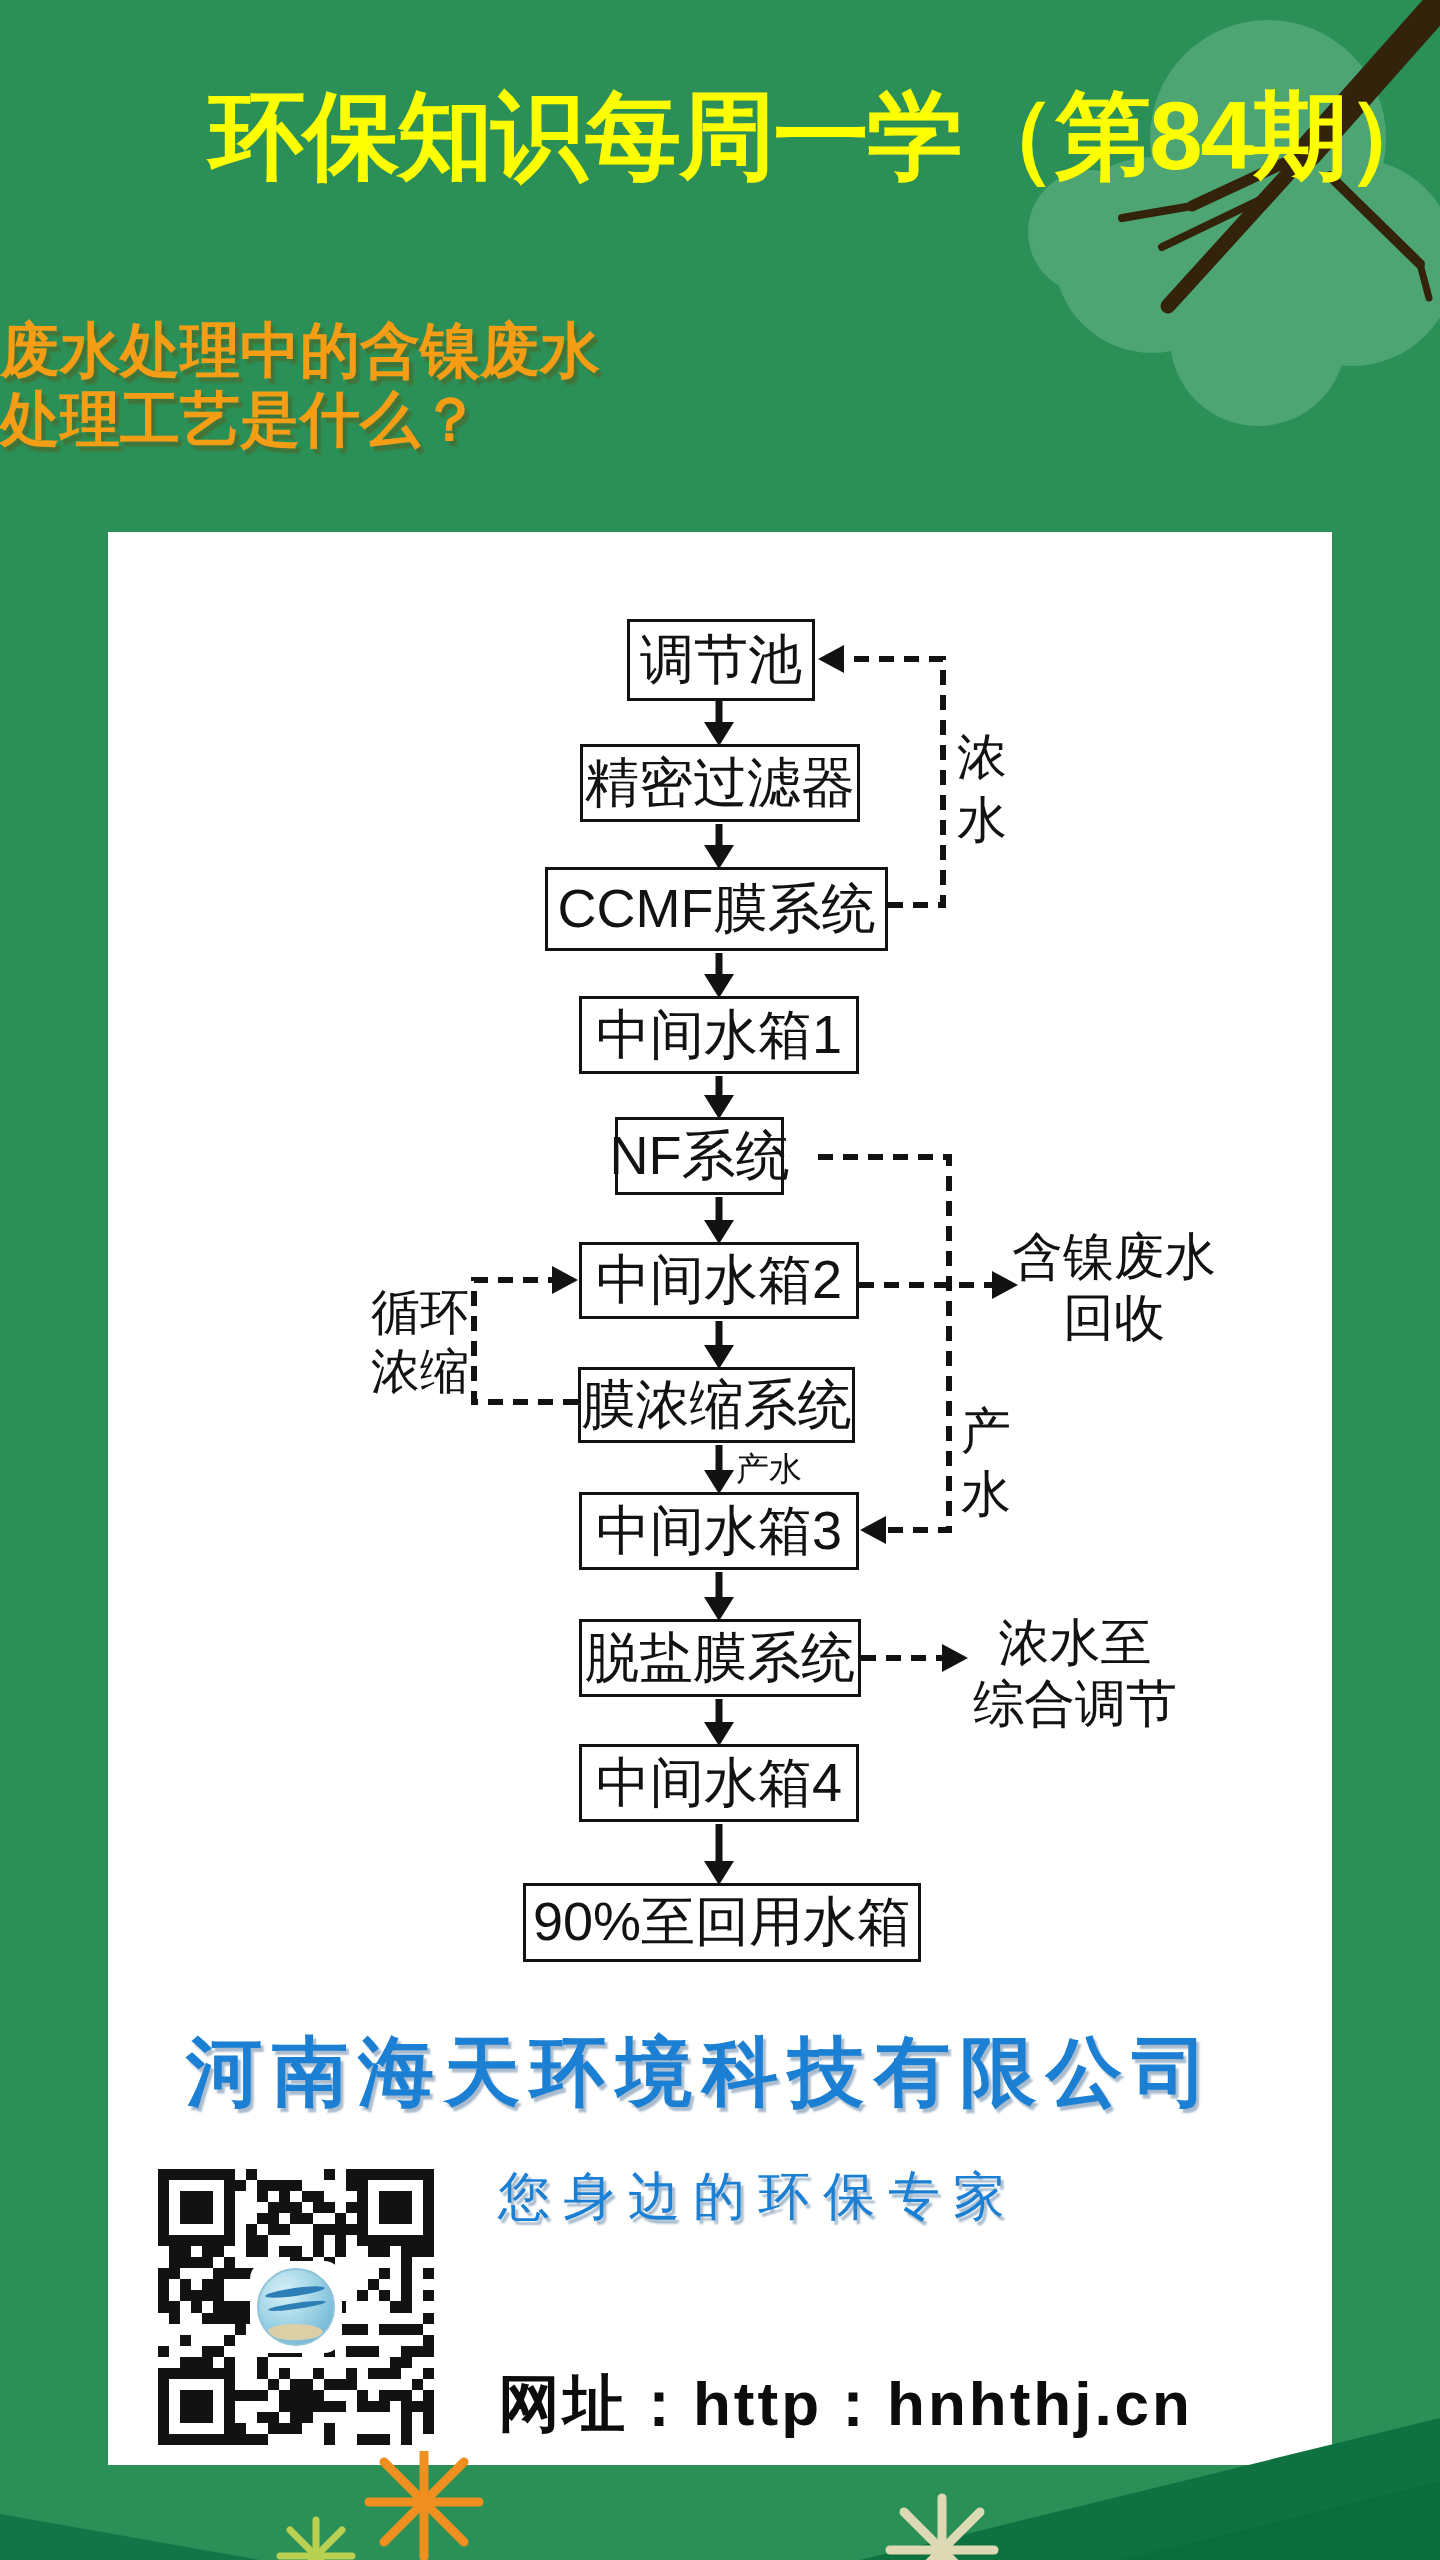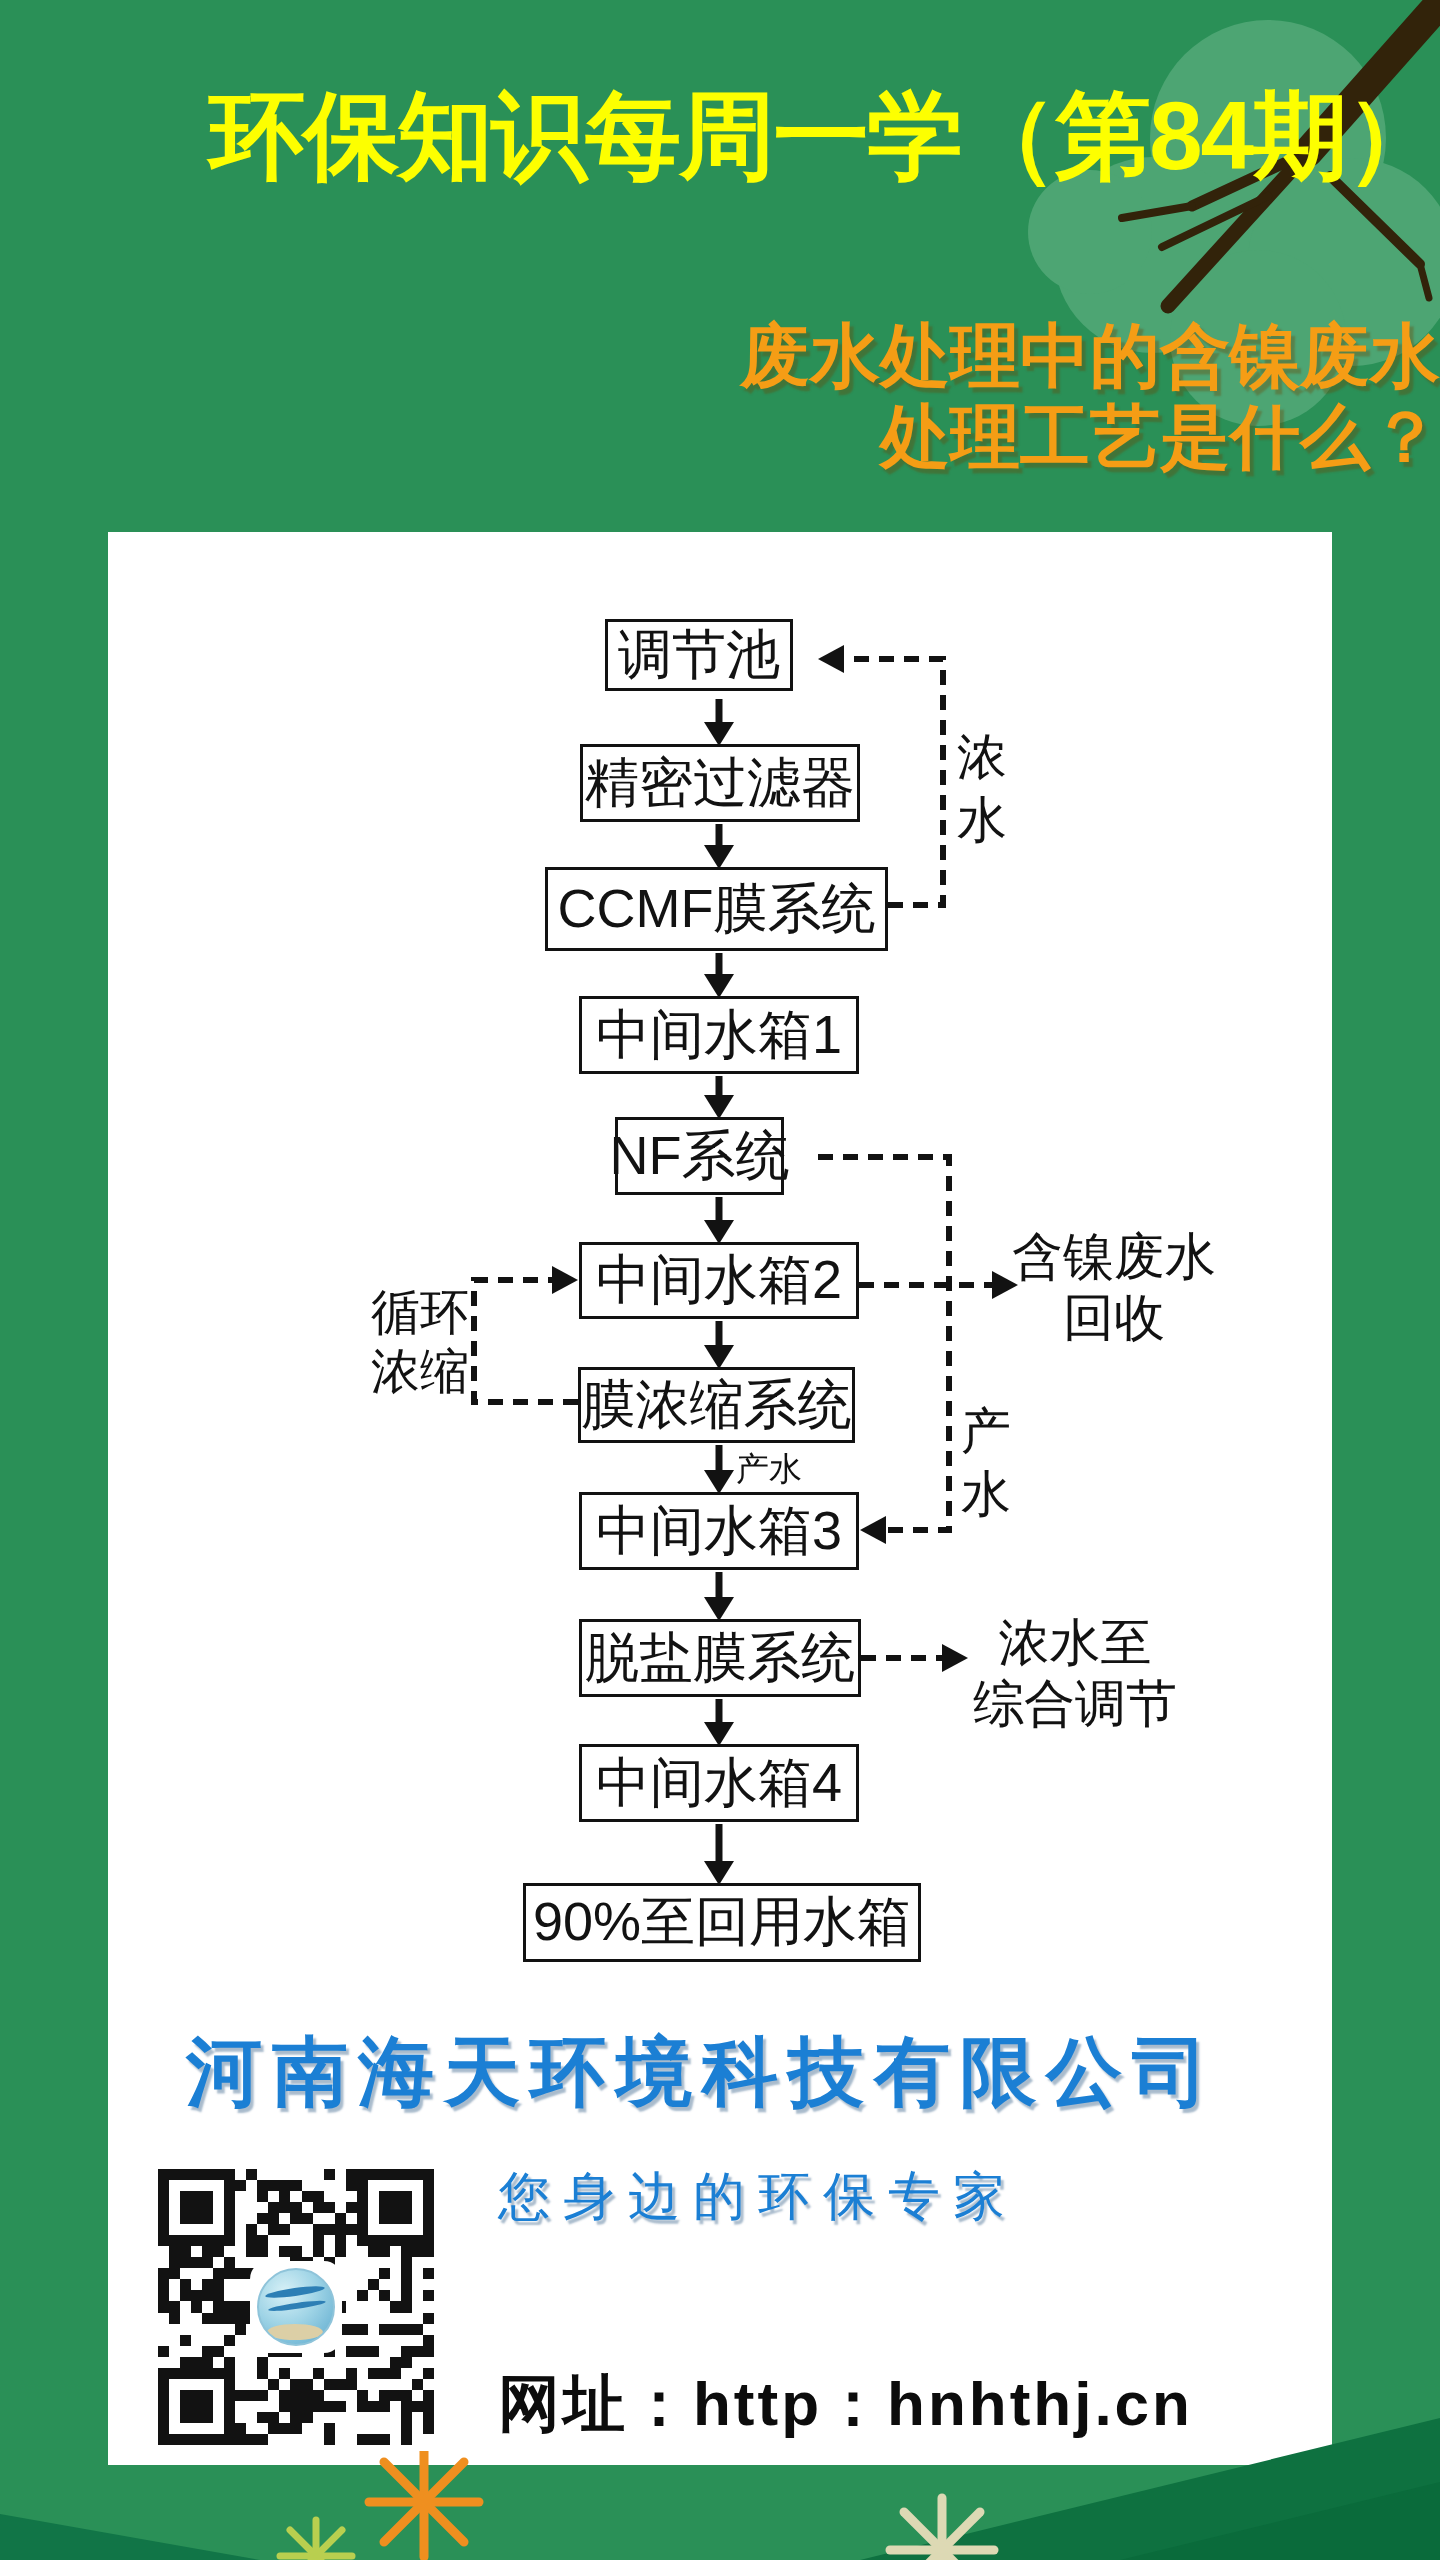--- a/index.html
+++ b/index.html
@@ -5,22 +5,22 @@
   html,body{margin:0;padding:0;}
   body{width:1440px;height:2560px;overflow:hidden;
        font-family:"Liberation Sans","DejaVu Sans",sans-serif;}
   .page{position:relative;width:1440px;height:2560px;background:var(--bg-green,#2a9057);overflow:hidden;}
   svg.layer{position:absolute;left:0;top:0;width:1440px;height:2560px;pointer-events:none;}
 
   
   .main-title{position:absolute;left:0;top:84px;width:1440px;text-align:right;
     font-size:96px;font-weight:800;letter-spacing:-2px;color:var(--title-yellow,#fdff00);
     white-space:nowrap;line-height:1.08;}
-  .subtitle{position:absolute;left:0;top:316px;width:1440px;text-align:right;
-    font-size:70px;font-weight:800;color:var(--subtitle-orange,#f59d15);line-height:1.15;
+  .subtitle{position:absolute;left:0;top:316px;width:1440px;text-align:left;
+    font-size:60px;font-weight:800;color:var(--subtitle-orange,#f59d15);line-height:1.15;
     text-shadow:4px 5px 2px rgba(110,65,0,.35);}
 
   
   .panel{position:absolute;left:108px;top:532px;width:1224px;height:1933px;background:var(--panel-white,#ffffff);}
 
   .fbox{position:absolute;box-sizing:border-box;border:3px solid var(--line-black,#121212);
     background:#fff;display:flex;align-items:center;justify-content:center;
     font-size:54px;color:var(--line-black,#121212);white-space:nowrap;z-index:3;}
 
   .flabel{position:absolute;color:var(--line-black,#121212);z-index:3;line-height:1.2;}
@@ -117,21 +117,21 @@
     </g>
     <g fill="#121212">
       <polygon points="818,659 844,645 844,673"></polygon>
       <polygon points="860,1530 886,1516 886,1544"></polygon>
       <polygon points="1018,1285 992,1271 992,1299"></polygon>
       <polygon points="578,1280 552,1266 552,1294"></polygon>
       <polygon points="968,1658 942,1644 942,1672"></polygon>
     </g>
   </svg>
 
-  <div class="fbox" style="left:605px;top:619px;width:188px;height:72px">调节池</div>
+  <div class="fbox" style="left:627px;top:619px;width:188px;height:82px">调节池</div>
   <div class="fbox" style="left:580px;top:744px;width:280px;height:78px">精密过滤器</div>
   <div class="fbox" style="left:545px;top:867px;width:343px;height:84px">CCMF膜系统</div>
   <div class="fbox" style="left:579px;top:996px;width:280px;height:78px">中间水箱1</div>
   <div class="fbox" style="left:615px;top:1117px;width:169px;height:78px">NF系统</div>
   <div class="fbox" style="left:579px;top:1242px;width:280px;height:77px">中间水箱2</div>
   <div class="fbox" style="left:578px;top:1367px;width:277px;height:76px">膜浓缩系统</div>
   <div class="fbox" style="left:579px;top:1492px;width:280px;height:78px">中间水箱3</div>
   <div class="fbox" style="left:579px;top:1619px;width:282px;height:78px">脱盐膜系统</div>
   <div class="fbox" style="left:579px;top:1744px;width:280px;height:78px">中间水箱4</div>
   <div class="fbox" style="left:523px;top:1883px;width:398px;height:79px">90%至回用水箱</div>

